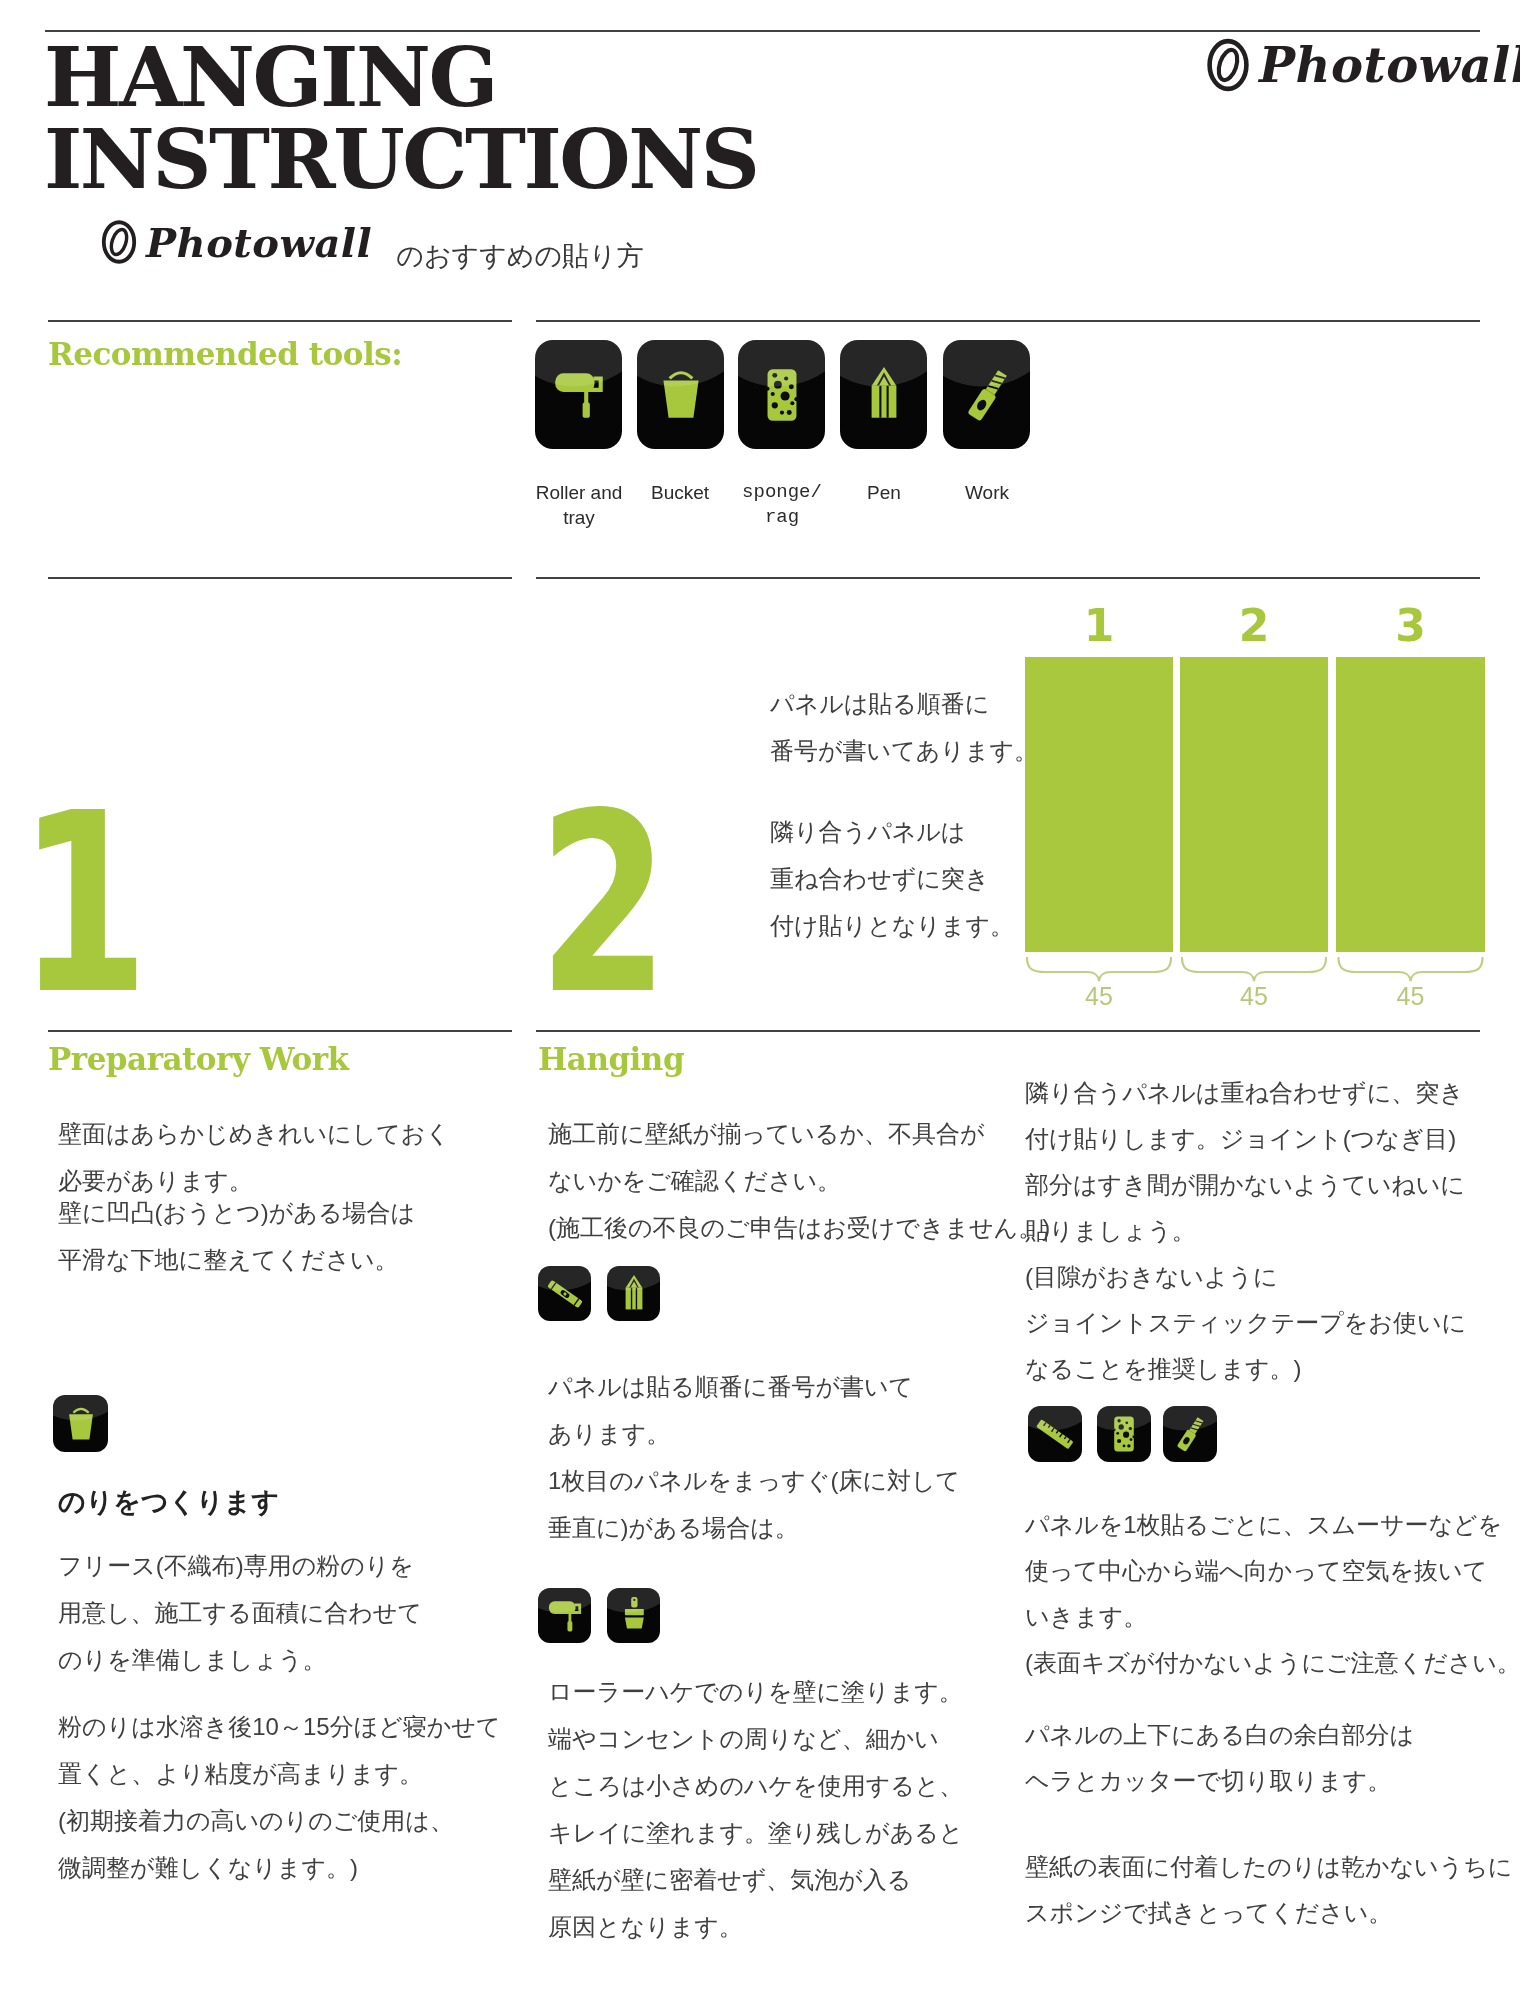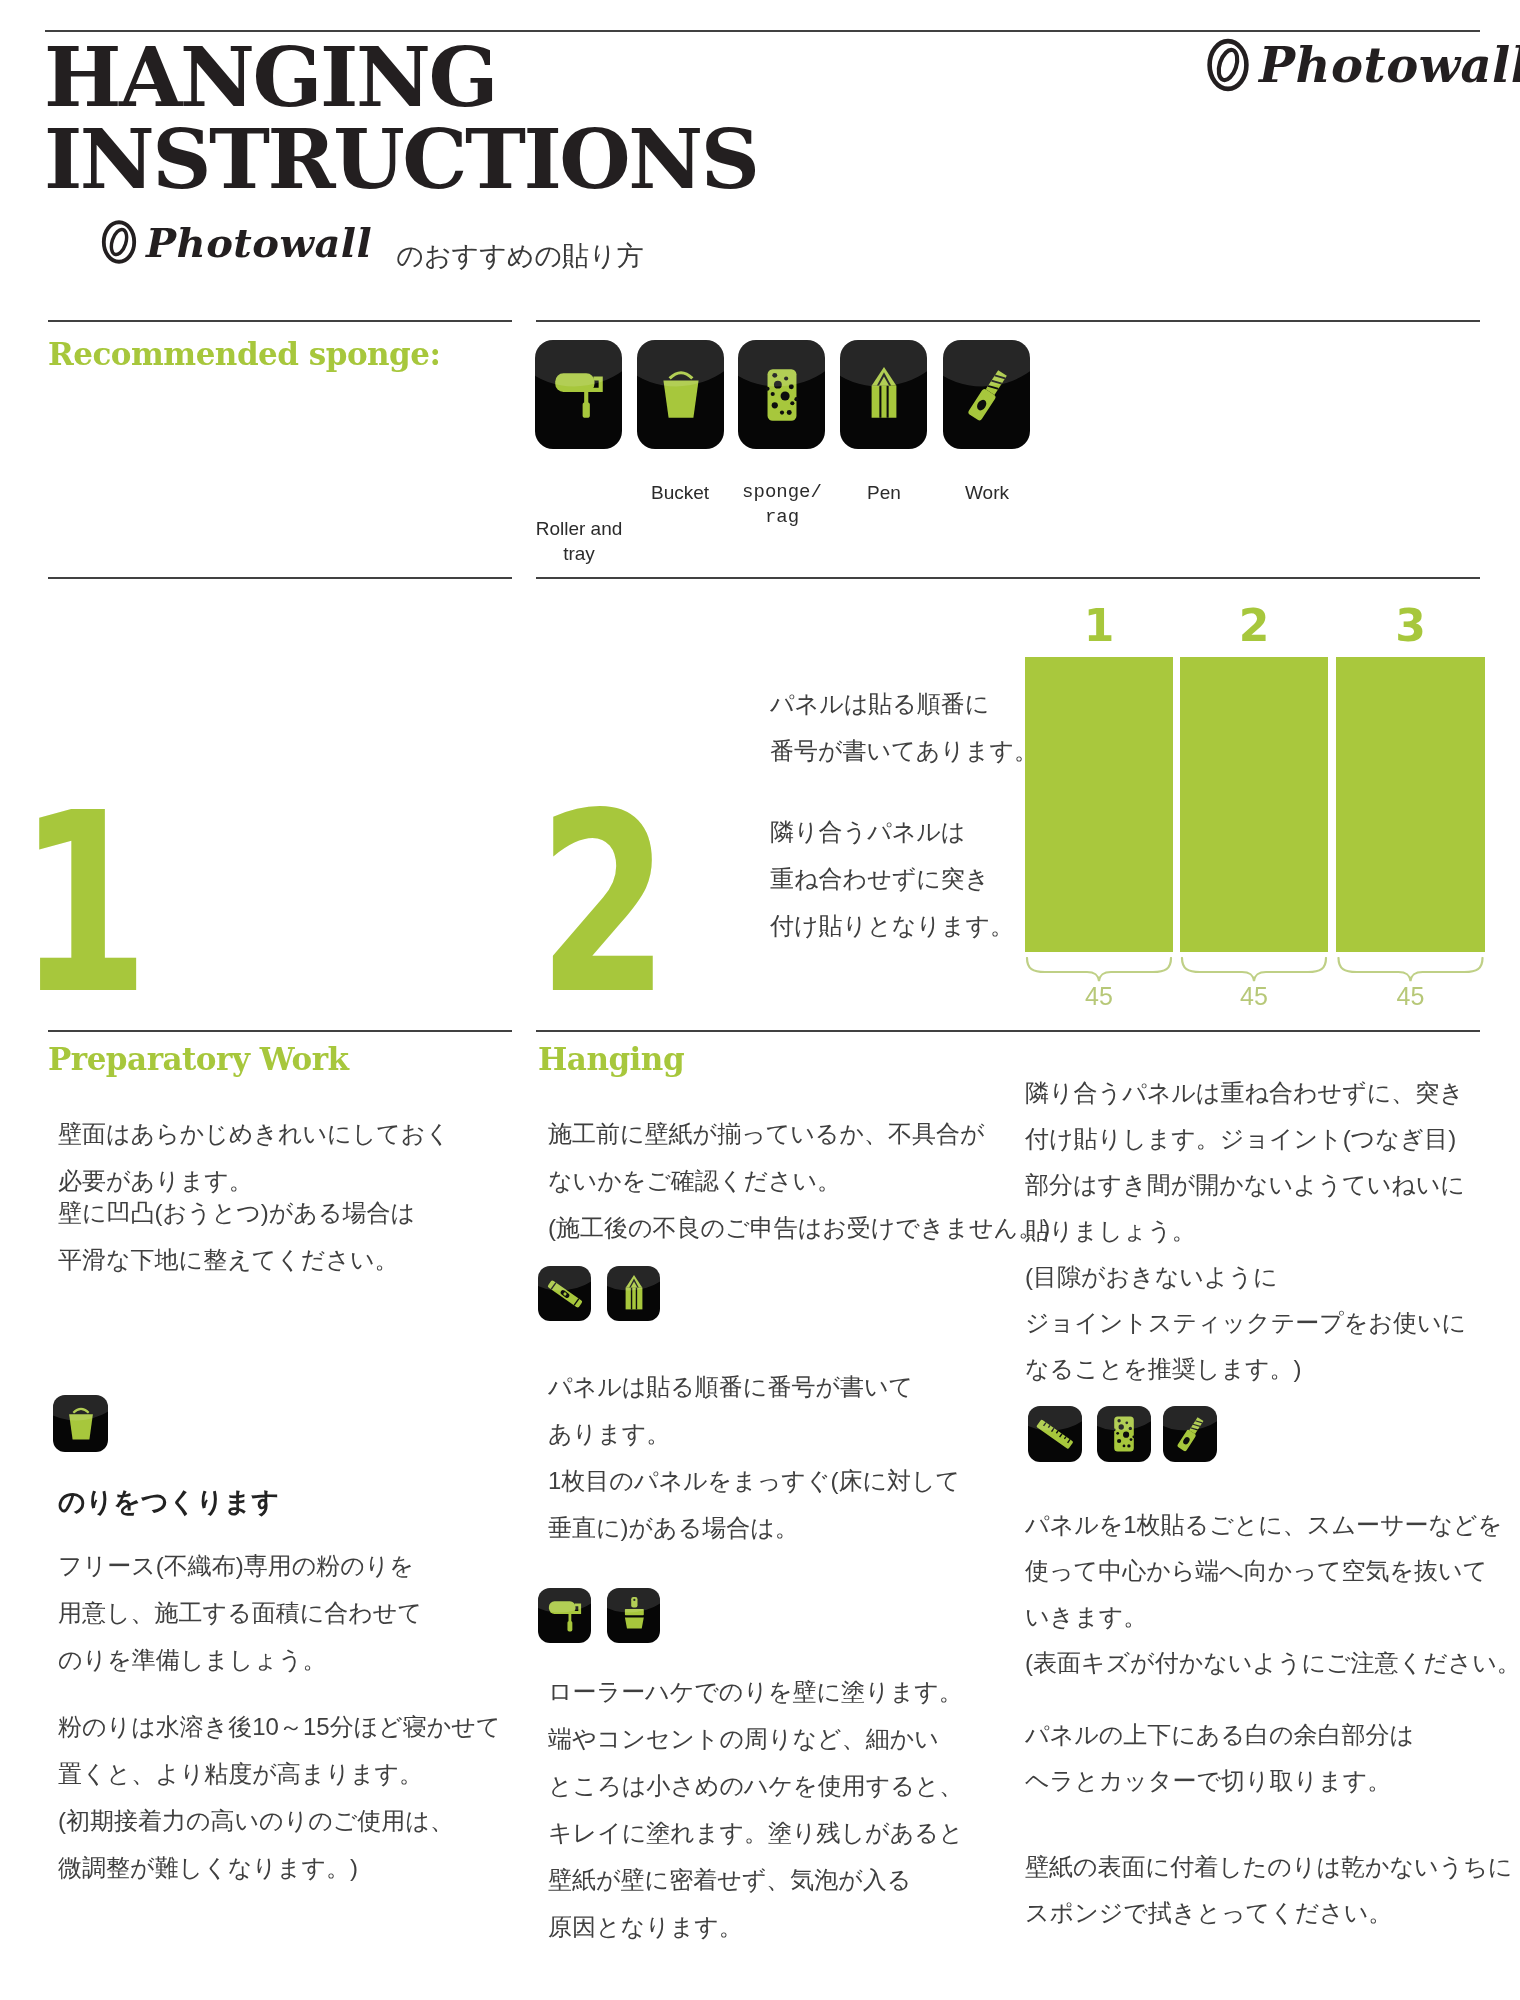--- a/index.html
+++ b/index.html
@@ -141,21 +141,21 @@
     <ellipse cx="25" cy="30" rx="20" ry="26" fill="none" stroke="#231f20" stroke-width="5"></ellipse>
     <ellipse cx="25" cy="30" rx="9" ry="17" fill="none" stroke="#231f20" stroke-width="4.5" transform="rotate(18 25 30)"></ellipse>
   </svg>
   <span class="brandtext" style="font-size:40px;">Photowall</span>
   <span class="sub-jp" style="margin-left:16px;margin-top:28px;">のおすすめの貼り方</span>
 </div>
 
 <div class="hr" style="left:48px;top:320px;width:464px;"></div>
 <div class="hr" style="left:536px;top:320px;width:944px;"></div>
 
-<div class="green-heading" style="left:48px;top:336px;">Recommended sponge:</div>
+<div class="green-heading" style="left:48px;top:336px;">Recommended tools:</div>
 
 <div class="tile" style="left:535px;top:340px;width:87px;height:109px;">
   <svg width="62" height="62" viewBox="0 0 60 60">
       <use href="#i-roller"></use>
     </svg>
 </div>
 <div class="tile" style="left:637px;top:340px;width:87px;height:109px;">
   <svg width="62" height="62" viewBox="0 0 60 60">
       <use href="#i-bucket"></use>
     </svg>
@@ -169,21 +169,21 @@
   <svg width="62" height="62" viewBox="0 0 60 60">
       <use href="#i-pen"></use>
     </svg>
 </div>
 <div class="tile" style="left:943px;top:340px;width:87px;height:109px;">
   <svg width="62" height="62" viewBox="0 0 60 60">
       <use href="#i-knife"></use>
     </svg>
 </div>
 
-<div class="tool-label" style="left:509px;top:480px;margin-top:36px;">Roller and
+<div class="tool-label" style="left:509px;top:480px;">Roller and
 tray</div>
 <div class="tool-label" style="left:610px;top:480px;">Bucket</div>
 <div class="tool-label" style="left:712px;top:480px;font-family:Liberation Mono, monospace;">sponge/
 rag</div>
 <div class="tool-label" style="left:814px;top:480px;">Pen</div>
 <div class="tool-label" style="left:917px;top:480px;">Work</div>
 
 <div class="hr" style="left:48px;top:577px;width:464px;"></div>
 <div class="hr" style="left:536px;top:577px;width:944px;"></div>
 

